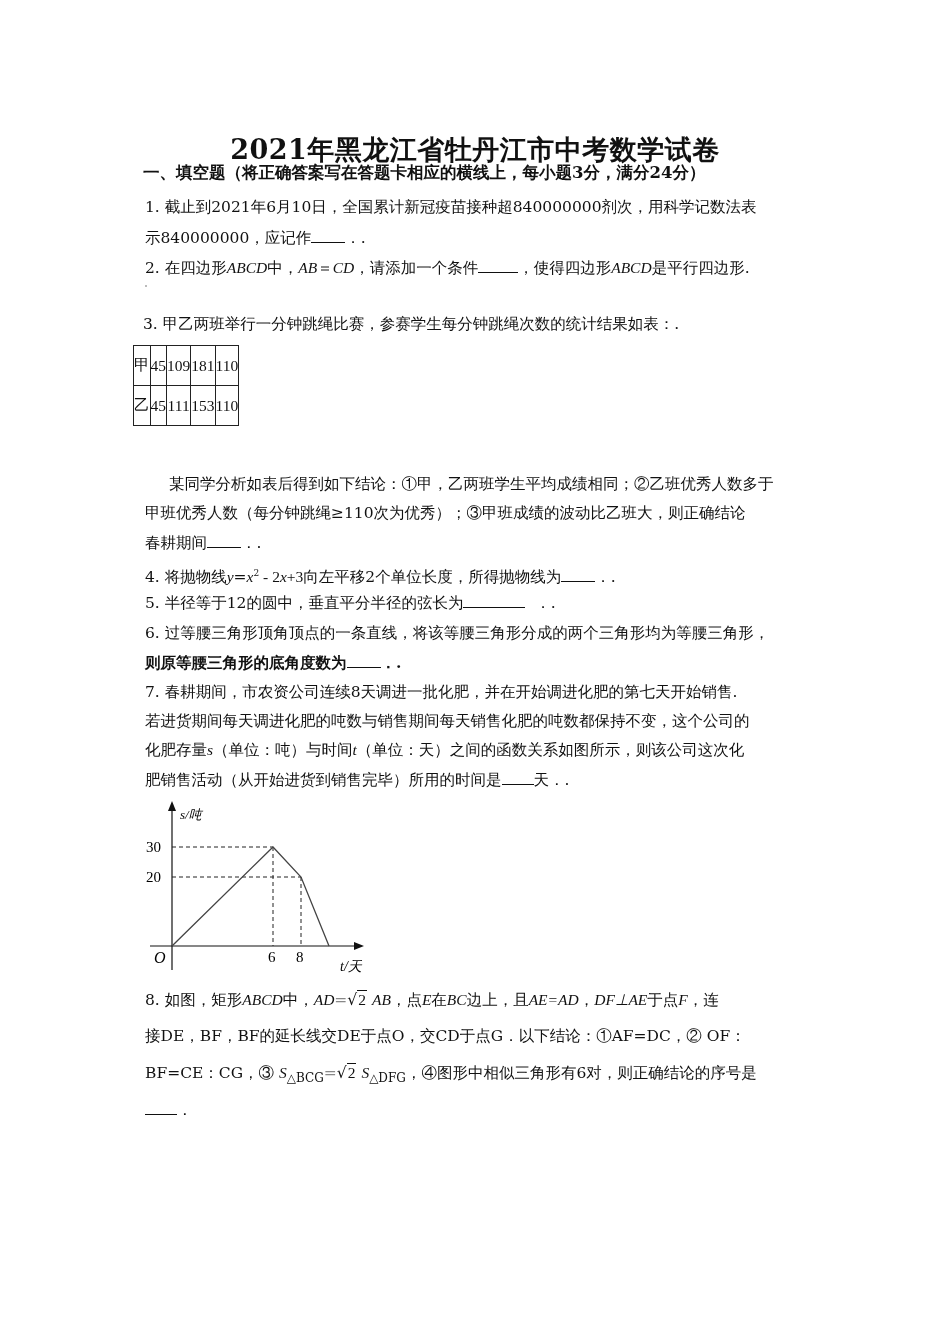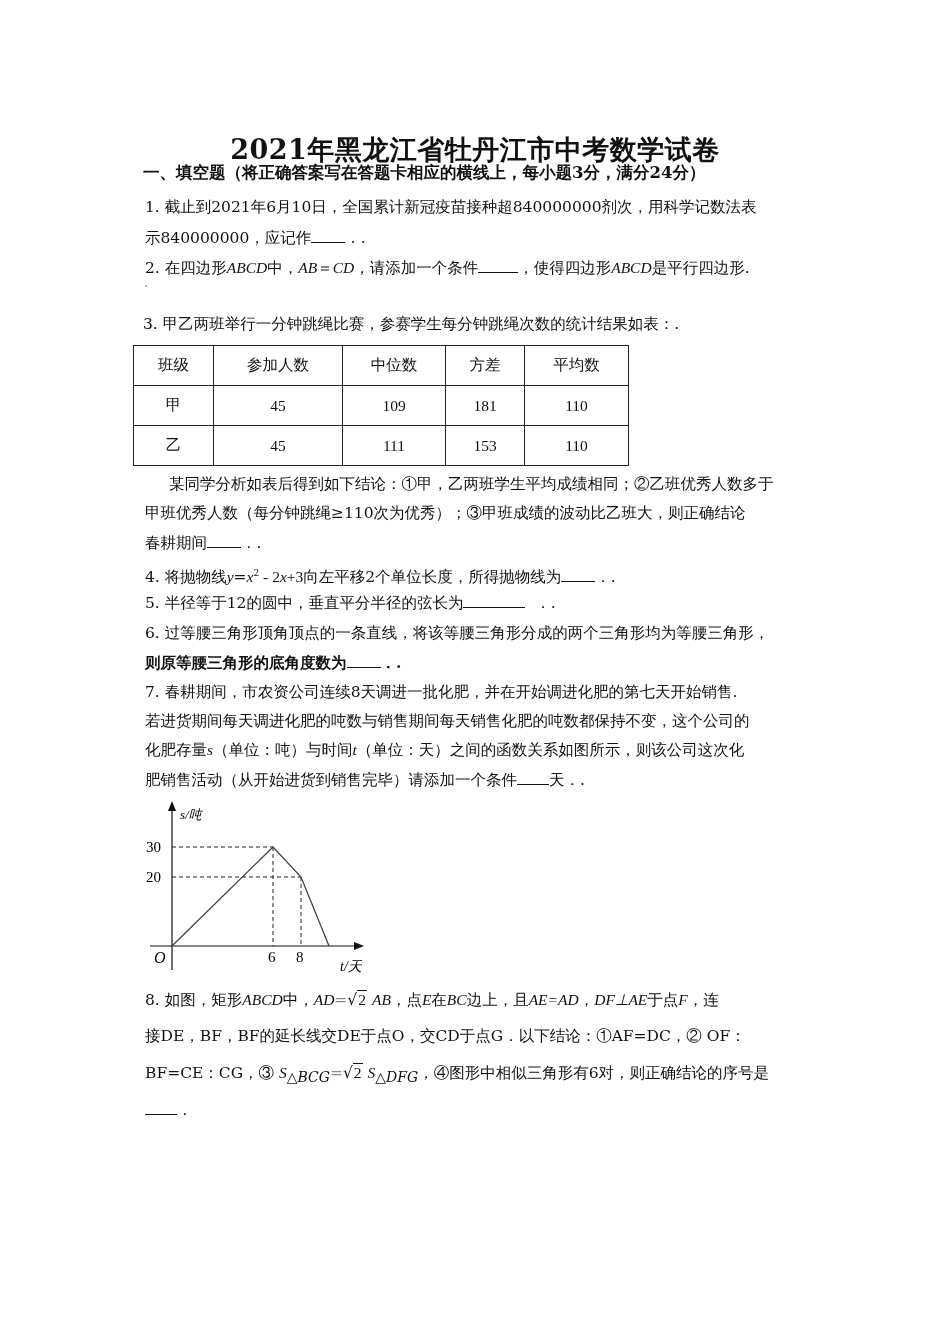--- a/index.html
+++ b/index.html
@@ -11,21 +11,21 @@
   .line { left:145px; font-size:15.5px; line-height:20px; }
   .m { font-family:"Liberation Serif",serif; font-style:italic; }
   .num { font-family:"Liberation Serif",serif; }
   .blank { display:inline-block; border-bottom:1px solid #111; height:14px; vertical-align:baseline; }
   table.stats { position:absolute; left:133px; top:345px; border-collapse:collapse;
                 font-size:15.5px; }
   table.stats td { border:1.5px solid #222; text-align:center; height:39px; padding:0;
                    font-family:"Liberation Serif","DejaVu Serif",serif; }
   .sqrt { display:inline-block; position:relative; }
   .sqrt .rad { border-top:1px solid #111; padding:0 1px; }
-  sub.s { font-size:14px; font-style:italic; }
+  sub.s { font-size:12px; }
   svg text { font-family:"Liberation Serif",serif; }
 </style>
 </head>
 <body>
 
 <div class="abs title">2021年黑龙江省牡丹江市中考数学试卷</div>
 <div class="abs section">一、填空题（将正确答案写在答题卡相应的横线上，每小题3分，满分24分）</div>
 
 <div class="abs line" style="top:197px;">1. 截止到2021年6月10日，全国累计新冠疫苗接种超840000000剂次，用科学记数法表</div>
 <div class="abs line" style="top:228px;">
@@ -34,27 +34,20 @@
 
 <div class="abs line" style="top:258px;">
   <span>2. 在四边形</span><span class="m">ABCD</span><span>中，</span><span class="m">AB</span><span>＝</span><span class="m">CD</span><span>，请添加一个条件</span><span class="blank" style="width:40px"></span><span>，使得四边形</span><span class="m">ABCD</span><span>是平行四边形.</span>
 </div>
 <div class="abs" style="left:145px;top:285px;width:2px;height:2px;background:#bbb;"></div>
 
 <div class="abs line" style="top:314px;left:143px;">3.  甲乙两班举行一分钟跳绳比赛，参赛学生每分钟跳绳次数的统计结果如表：.</div>
 
 <table class="stats">
   <tbody>
-      <tr>
-    <td style="width:79px">班级</td>
-    <td style="width:128px">参加人数</td>
-    <td style="width:102px">中位数</td>
-    <td style="width:78px">方差</td>
-    <td style="width:103px">平均数</td>
-  </tr>
   <tr>
     <td>甲</td>
     <td>45</td>
     <td>109</td>
     <td>181</td>
     <td>110</td>
   </tr>
   <tr>
     <td>乙</td>
     <td>45</td>
@@ -83,21 +76,21 @@
 <div class="abs line" style="top:653px;font-weight:bold;">
   <span>则原等腰三角形的底角度数为</span><span class="blank" style="width:34px"></span><span>．.</span>
 </div>
 
 <div class="abs line" style="top:682px;">7. 春耕期间，市农资公司连续8天调进一批化肥，并在开始调进化肥的第七天开始销售.</div>
 <div class="abs line" style="top:711px;">若进货期间每天调进化肥的吨数与销售期间每天销售化肥的吨数都保持不变，这个公司的</div>
 <div class="abs line" style="top:740px;">
   <span>化肥存量</span><span class="m">s</span><span>（单位：吨）与时间</span><span class="m">t</span><span>（单位：天）之间的函数关系如图所示，则该公司这次化</span>
 </div>
 <div class="abs line" style="top:770px;">
-  <span>肥销售活动（从开始进货到销售完毕）请添加一个条件</span><span class="blank" style="width:32px"></span><span>天．.</span>
+  <span>肥销售活动（从开始进货到销售完毕）所用的时间是</span><span class="blank" style="width:32px"></span><span>天．.</span>
 </div>
 
 <svg class="abs" style="left:140px;top:795px;" width="250" height="185" viewBox="0 0 250 185">
 
   <line x1="32" y1="10" x2="32" y2="175" stroke="#111" stroke-width="1.2"></line>
   <polygon points="32,6 28,16 36,16" fill="#111"></polygon>
   <line x1="10" y1="151" x2="218" y2="151" stroke="#111" stroke-width="1.2"></line>
   <polygon points="224,151 214,147 214,155" fill="#111"></polygon>
 
   <g stroke="#222" stroke-width="1" stroke-dasharray="4,3" fill="none">

